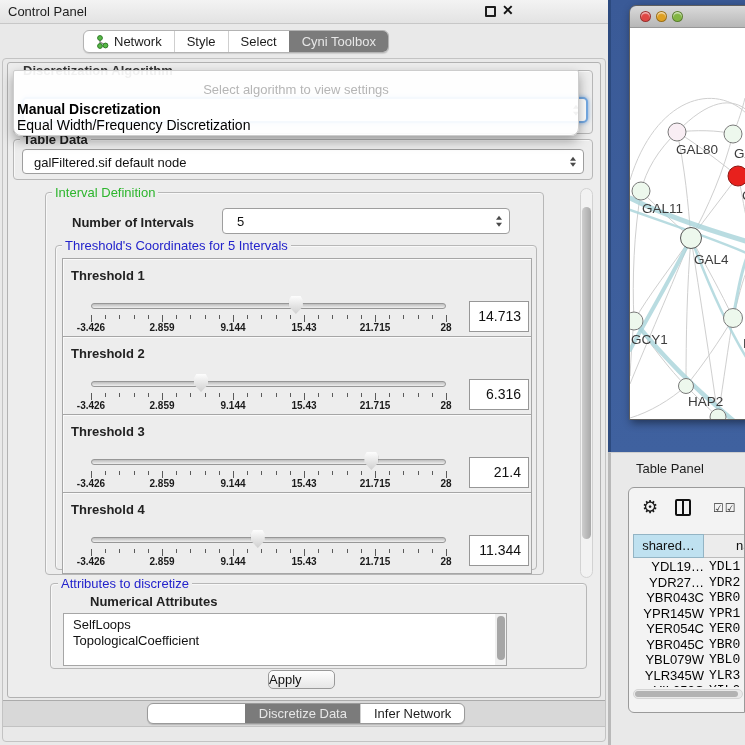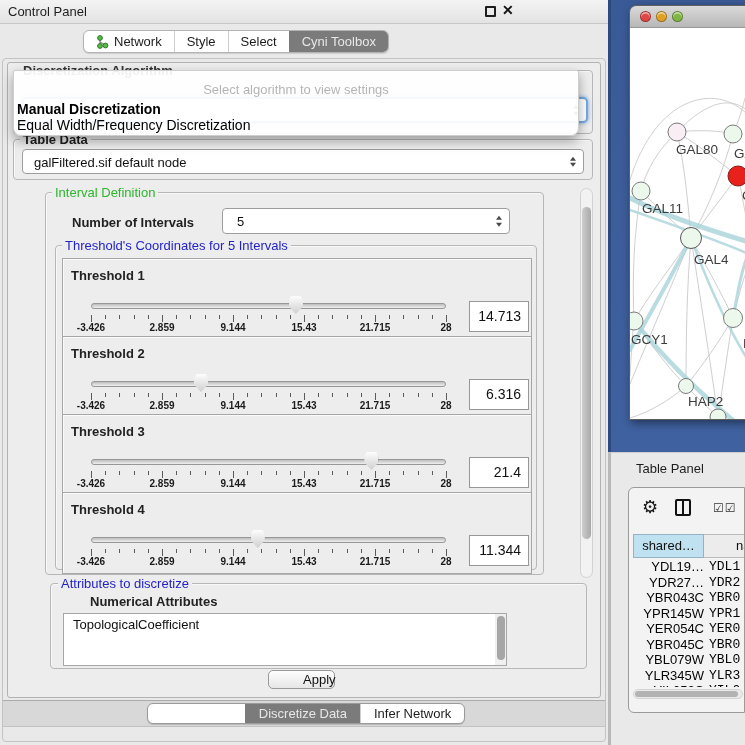--- a/index.html
+++ b/index.html
@@ -86,21 +86,21 @@
   
   .attr-list { left:63px; top:613px; width:444px; height:53px; background:#fff;
     border:1px solid #a6a6a6; overflow:hidden; padding:3px 0 0 9px; }
   .litem { font-size:13px; line-height:16px; color:#111; white-space:nowrap; }
   .lscroll { left:495px; top:614px; width:11px; height:51px; background:#f0f0f0; }
   .lthumb { position:absolute; left:1.5px; top:2px; width:8px; height:44px;
     background:#a6a6a6; border-radius:4px; }
 
   .apply-btn { left:268px; top:670px; width:67px; height:19px;
     background:linear-gradient(#fefefe,#e6e6e6); border:1px solid #999;
-    border-radius:5px; font-size:13px; text-align:left; line-height:17px; color:#111;padding-left:34px; }
+    border-radius:5px; font-size:13px; text-align:left; line-height:17px; color:#111; }
 
   .bottom-band { left:3px; top:700px; width:602px; height:27px;
     background:#d8d8d8; border-top:1px solid #ababab; border-bottom:1px solid #c2c2c2; }
   .bottom-tabs { left:147px; top:703px; height:21px; display:flex; background:#fff;
     border:1px solid #9a9a9a; border-radius:6px; overflow:hidden; font-size:13px;
     box-shadow:0 1px 1px rgba(0,0,0,.15); }
   .bottom-tabs .tab { padding:0 13px; line-height:19px; border-left:1px solid #cfcfcf; color:#1c1c1c; white-space:nowrap; }
   .bottom-tabs .tab:first-child { border-left:none;margin-top:21px; }
   .bottom-tabs .tab.active { background:#7b7b7b; color:#e7e7e7; border-left-color:#7b7b7b; }
 
@@ -365,20 +365,21 @@
     </div>
 
   <div class="abs vscroll">
       <div class="vthumb"></div>
     </div>
 
   <div class="abs group" style="left:50px;top:583px;width:537px;height:86px;"></div>
   <div class="abs glabel blue" style="left:58px;top:576px;">Attributes to discretize</div>
   <div class="abs bold" style="left:55px;top:594px;font-size:13px;margin-left:35px;">Numerical Attributes</div>
   <div class="abs attr-list" id="attr-list">
+      <div class="litem">SelfLoops</div>
       <div class="litem">TopologicalCoefficient</div>
     </div>
   <div class="abs lscroll">
       <div class="lthumb"></div>
     </div>
 
   <div class="abs apply-btn">Apply</div>
 
   <div class="abs bottom-band"></div>
   <div class="abs bottom-tabs">

